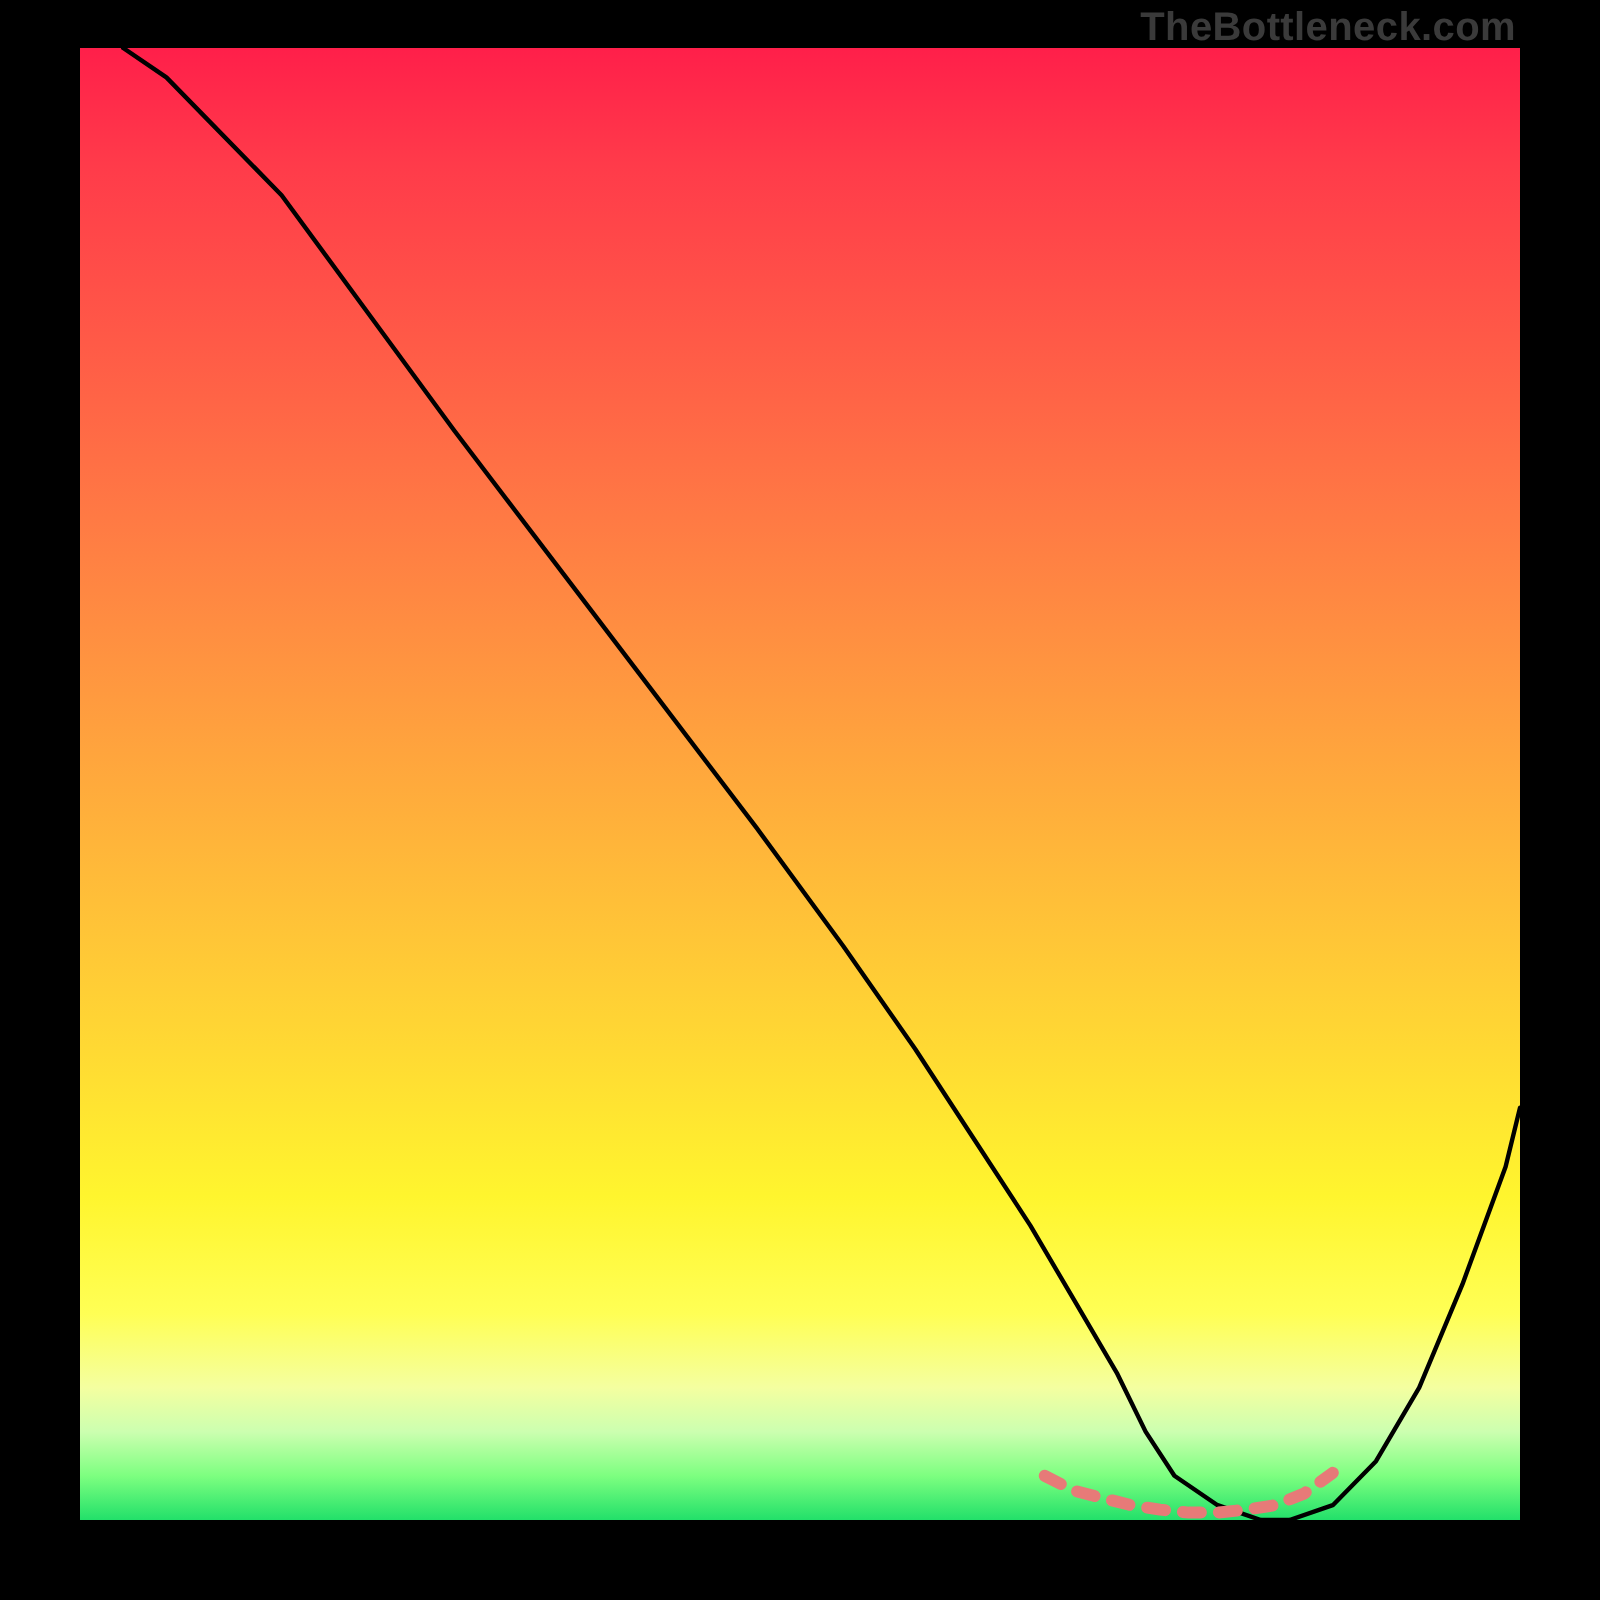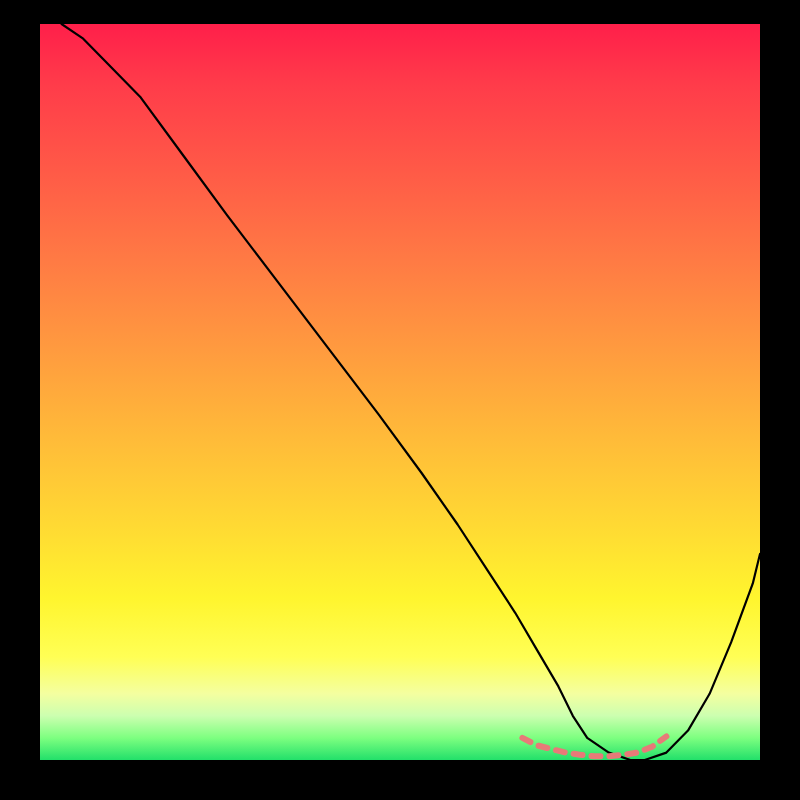--- a/index.html
+++ b/index.html
@@ -57,20 +57,21 @@
     font-weight: 600;
     letter-spacing: 0.2px;
     user-select: none;
   }
 </style>
 </head>
 <body>
 
 <div class="frame">
 
+  <div class="watermark">TheBottleneck.com</div>
 
   <div class="plot-area">
     <svg class="line-svg" viewBox="0 0 720 736" preserveAspectRatio="none">
       <path id="curve-path" fill="none" stroke="#000" stroke-width="2.2" stroke-linecap="round" stroke-linejoin="round" d="M21.6 0.0 L43.2 14.7 L64.8 36.8 L100.8 73.6 L144.0 132.5 L187.2 191.4 L237.6 257.6 L288.0 323.8 L338.4 390.1 L381.6 449.0 L417.6 500.5 L446.4 544.6 L475.2 588.8 L496.8 625.6 L518.4 662.4 L532.8 691.8 L547.2 713.9 L568.8 728.6 L590.4 736.0 L604.8 736.0 L626.4 728.6 L648.0 706.6 L669.6 669.8 L691.2 618.2 L712.8 559.4 L720.0 529.9"></path>
       <path id="dash-path" fill="none" stroke="#e77a78" stroke-width="6" stroke-linecap="round" stroke-linejoin="round" stroke-dasharray="9 9" d="M482.4 713.9 L496.8 721.3 L511.2 725.0 L525.6 728.6 L540.0 730.8 L554.4 732.3 L568.8 732.3 L583.2 730.8 L597.6 728.6 L612.0 722.8 L626.4 712.4"></path>
     </svg>
   </div>
 
 </div>
 

